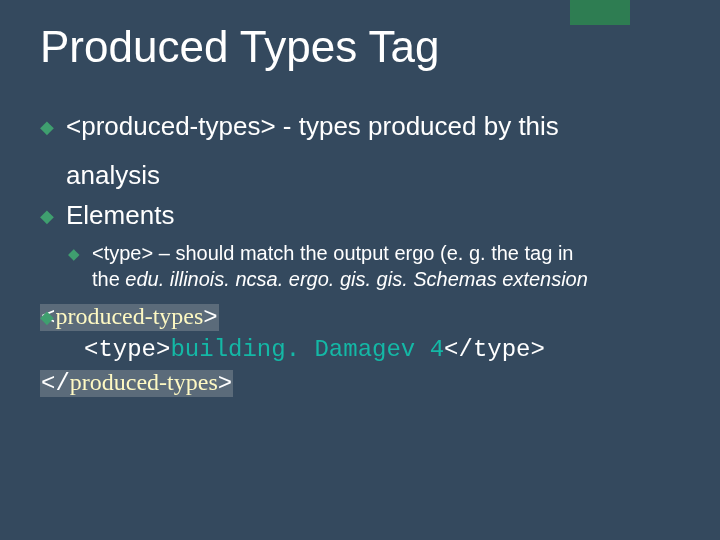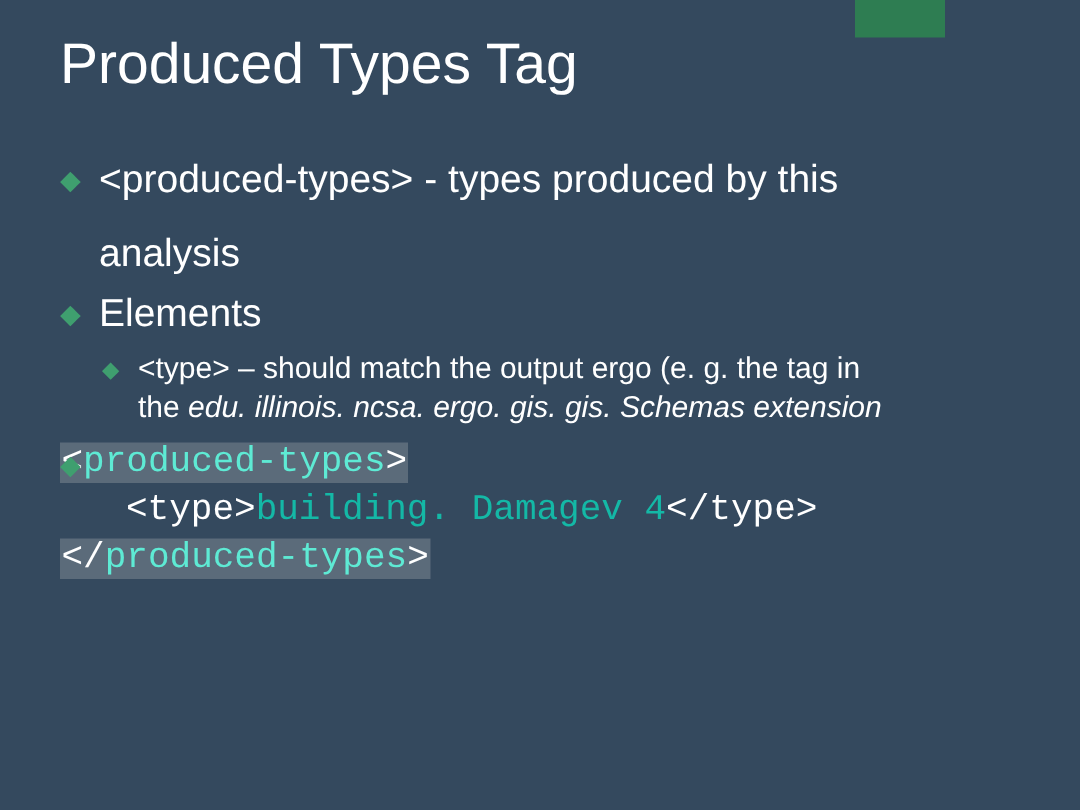--- a/index.html
+++ b/index.html
@@ -15,21 +15,21 @@
     top: 0;
     right: 90px;
     width: 60px;
     height: 25px;
     background: #2e7d52;
   }
   .slide {
     padding: 22px 40px 30px 40px;
   }
   .title {
-    font-size: 38px;
+    font-size: 44px;
     font-weight: 400;
     margin-bottom: 38px;
   }
   .l1 {
     font-size: 26px;
     line-height: 1.25;
     margin-bottom: 8px;
     padding-left: 26px;
     position: relative;
   }
@@ -62,21 +62,21 @@
   .code-block {
     font-size: 24px;
     line-height: 1.35;
     margin-top: 4px;
   }
   .code-line { font-family: "Courier New", Courier, monospace; white-space: pre; }
   .hl {
     background: #5b6b7a;
     padding: 0 1px;
   }
-  .tagc { color: #5eead4; }
+  .tagc { color: #fef9c3; font-family: Liberation Serif, serif; }
   .txtc { color: #14b8a6; }
   .white { color: #ffffff; }
   .indent { padding-left: 44px; display: inline-block; }
 </style>
 </head>
 <body>
 
 <div class="accent-bar"></div>
 
 <div class="slide">

